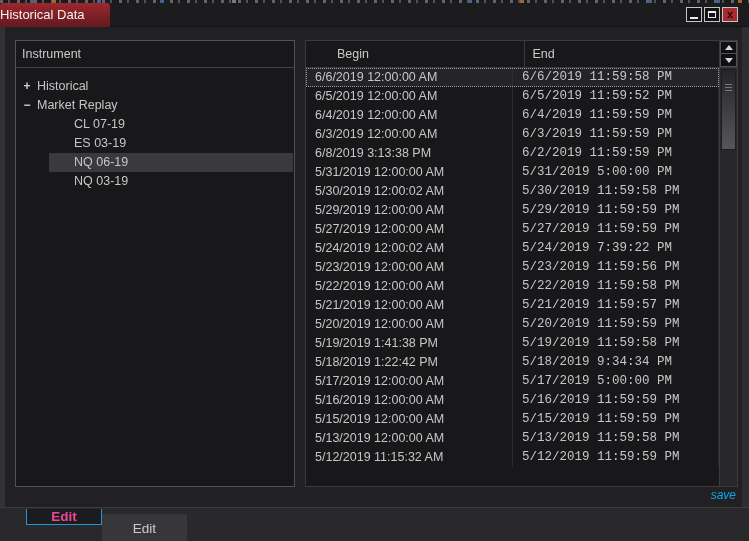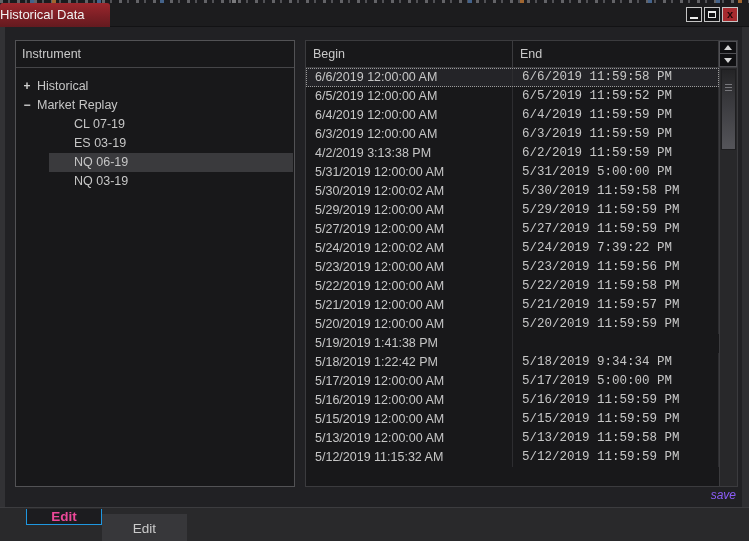--- a/index.html
+++ b/index.html
@@ -40,42 +40,42 @@
   .tree-item .expander { position:absolute; left:4px; top:0; width:14px; text-align:center; color:#d0d0d0; font-weight:bold; font-size:12px; }
   .tree-item .lbl { position:relative; z-index:1; display:block; }
   .tree-item.lvl0 .lbl { padding-left:21px; }
   .tree-item.lvl1 .lbl { padding-left:58px; }
   .tree-item.sel::before { content:""; position:absolute; left:33px; right:1px; top:0; bottom:0; background:#3a3a3d; }
 
   
   .table-panel { left:305px; top:40px; width:433px; height:447px; border-color:#3b3b3e; }
   .thead { display:flex; height:27px; border-bottom:1px solid #3b3b3e; }
   .hcell { line-height:26px; font-size:12.5px; color:#c9c9c9; padding-left:7px; border-right:1px solid #3b3b3e; }
-  .hcell.begin { width:207px; }
+  .hcell.begin { width:207px;margin-left:24px; }
   .hcell.end { width:206px; }
   .hscroll { width:18px; display:flex; flex-direction:column; }
   .arrow-btn { height:13px; border:1px solid #515155; background:#101012; display:flex; align-items:center; justify-content:center; }
   .arrow-btn + .arrow-btn { border-top:none; }
   .tri-up   { width:0; height:0; border-left:4px solid transparent; border-right:4px solid transparent; border-bottom:5px solid #d6d6d6; }
   .tri-down { width:0; height:0; border-left:4px solid transparent; border-right:4px solid transparent; border-top:5px solid #d6d6d6; }
 
   .tbody { position:absolute; top:27px; left:0; right:18px; bottom:0; overflow:hidden; }
   .trow { display:flex; height:19px; line-height:19px; font-size:12.5px; color:#c6c6c6; }
   .tcell { padding-left:9px; white-space:nowrap; overflow:hidden; border-right:1px solid #2d2d30; }
   .tcell.begin { width:207px; }
   .tcell.end { flex:1;font-family:Liberation Mono, monospace; }
   .trow.focused { background:#242428; outline:1px dotted #9a9a9a; outline-offset:-1px; }
 
   .vscrollbar { position:absolute; right:0; top:27px; bottom:0; width:18px; background:#28282a; border-left:1px solid #3b3b3e; }
   .vthumb { position:absolute; left:1px; right:1px; top:1px; height:81px; border:1px solid #1e1e20;
             background:linear-gradient(180deg,#242426 0%, #3a3a3e 40%, #55555a 100%); }
   .grip { position:absolute; left:3px; right:3px; height:1px; background:#78787d; }
 
   
-  .save-link { position:absolute; right:13px; top:488px; color:#8b5cf6; font-size:12px; font-style:italic; }
+  .save-link { position:absolute; right:13px; top:488px; color:#0ea5e9; font-size:12px; font-style:italic; }
 
   .tabstrip { position:absolute; left:0; right:0; top:507px; height:34px; background:#29292b; border-top:1px solid #3c3c3f; }
   .tab-edit { position:absolute; left:26px; top:1px; width:76px; height:16px; background:#1c1c1f;
               border:1px solid #1f97e0; border-top:none; color:#ec4899; font-size:13.5px; font-weight:bold;
               display:flex; align-items:center; justify-content:center; }
   .tab-load { position:absolute; left:102px; top:6px; width:85px; height:28px; background:#37373a;
               color:#cbcbcb; font-size:13.5px; display:flex; align-items:center; justify-content:center; }
 </style>
 </head>
 <body>
@@ -161,21 +161,21 @@
         </div>
         <div class="trow">
           <div class="tcell begin">6/4/2019 12:00:00 AM</div>
           <div class="tcell end">6/4/2019 11:59:59 PM</div>
         </div>
         <div class="trow">
           <div class="tcell begin">6/3/2019 12:00:00 AM</div>
           <div class="tcell end">6/3/2019 11:59:59 PM</div>
         </div>
         <div class="trow">
-          <div class="tcell begin">4/2/2019 3:13:38 PM</div>
+          <div class="tcell begin">6/8/2019 3:13:38 PM</div>
           <div class="tcell end">6/2/2019 11:59:59 PM</div>
         </div>
         <div class="trow">
           <div class="tcell begin">5/31/2019 12:00:00 AM</div>
           <div class="tcell end">5/31/2019 5:00:00 PM</div>
         </div>
         <div class="trow">
           <div class="tcell begin">5/30/2019 12:00:02 AM</div>
           <div class="tcell end">5/30/2019 11:59:58 PM</div>
         </div>
@@ -202,20 +202,21 @@
         <div class="trow">
           <div class="tcell begin">5/21/2019 12:00:00 AM</div>
           <div class="tcell end">5/21/2019 11:59:57 PM</div>
         </div>
         <div class="trow">
           <div class="tcell begin">5/20/2019 12:00:00 AM</div>
           <div class="tcell end">5/20/2019 11:59:59 PM</div>
         </div>
         <div class="trow">
           <div class="tcell begin">5/19/2019 1:41:38 PM</div>
+          <div class="tcell end">5/19/2019 11:59:58 PM</div>
         </div>
         <div class="trow">
           <div class="tcell begin">5/18/2019 1:22:42 PM</div>
           <div class="tcell end">5/18/2019 9:34:34 PM</div>
         </div>
         <div class="trow">
           <div class="tcell begin">5/17/2019 12:00:00 AM</div>
           <div class="tcell end">5/17/2019 5:00:00 PM</div>
         </div>
         <div class="trow">

